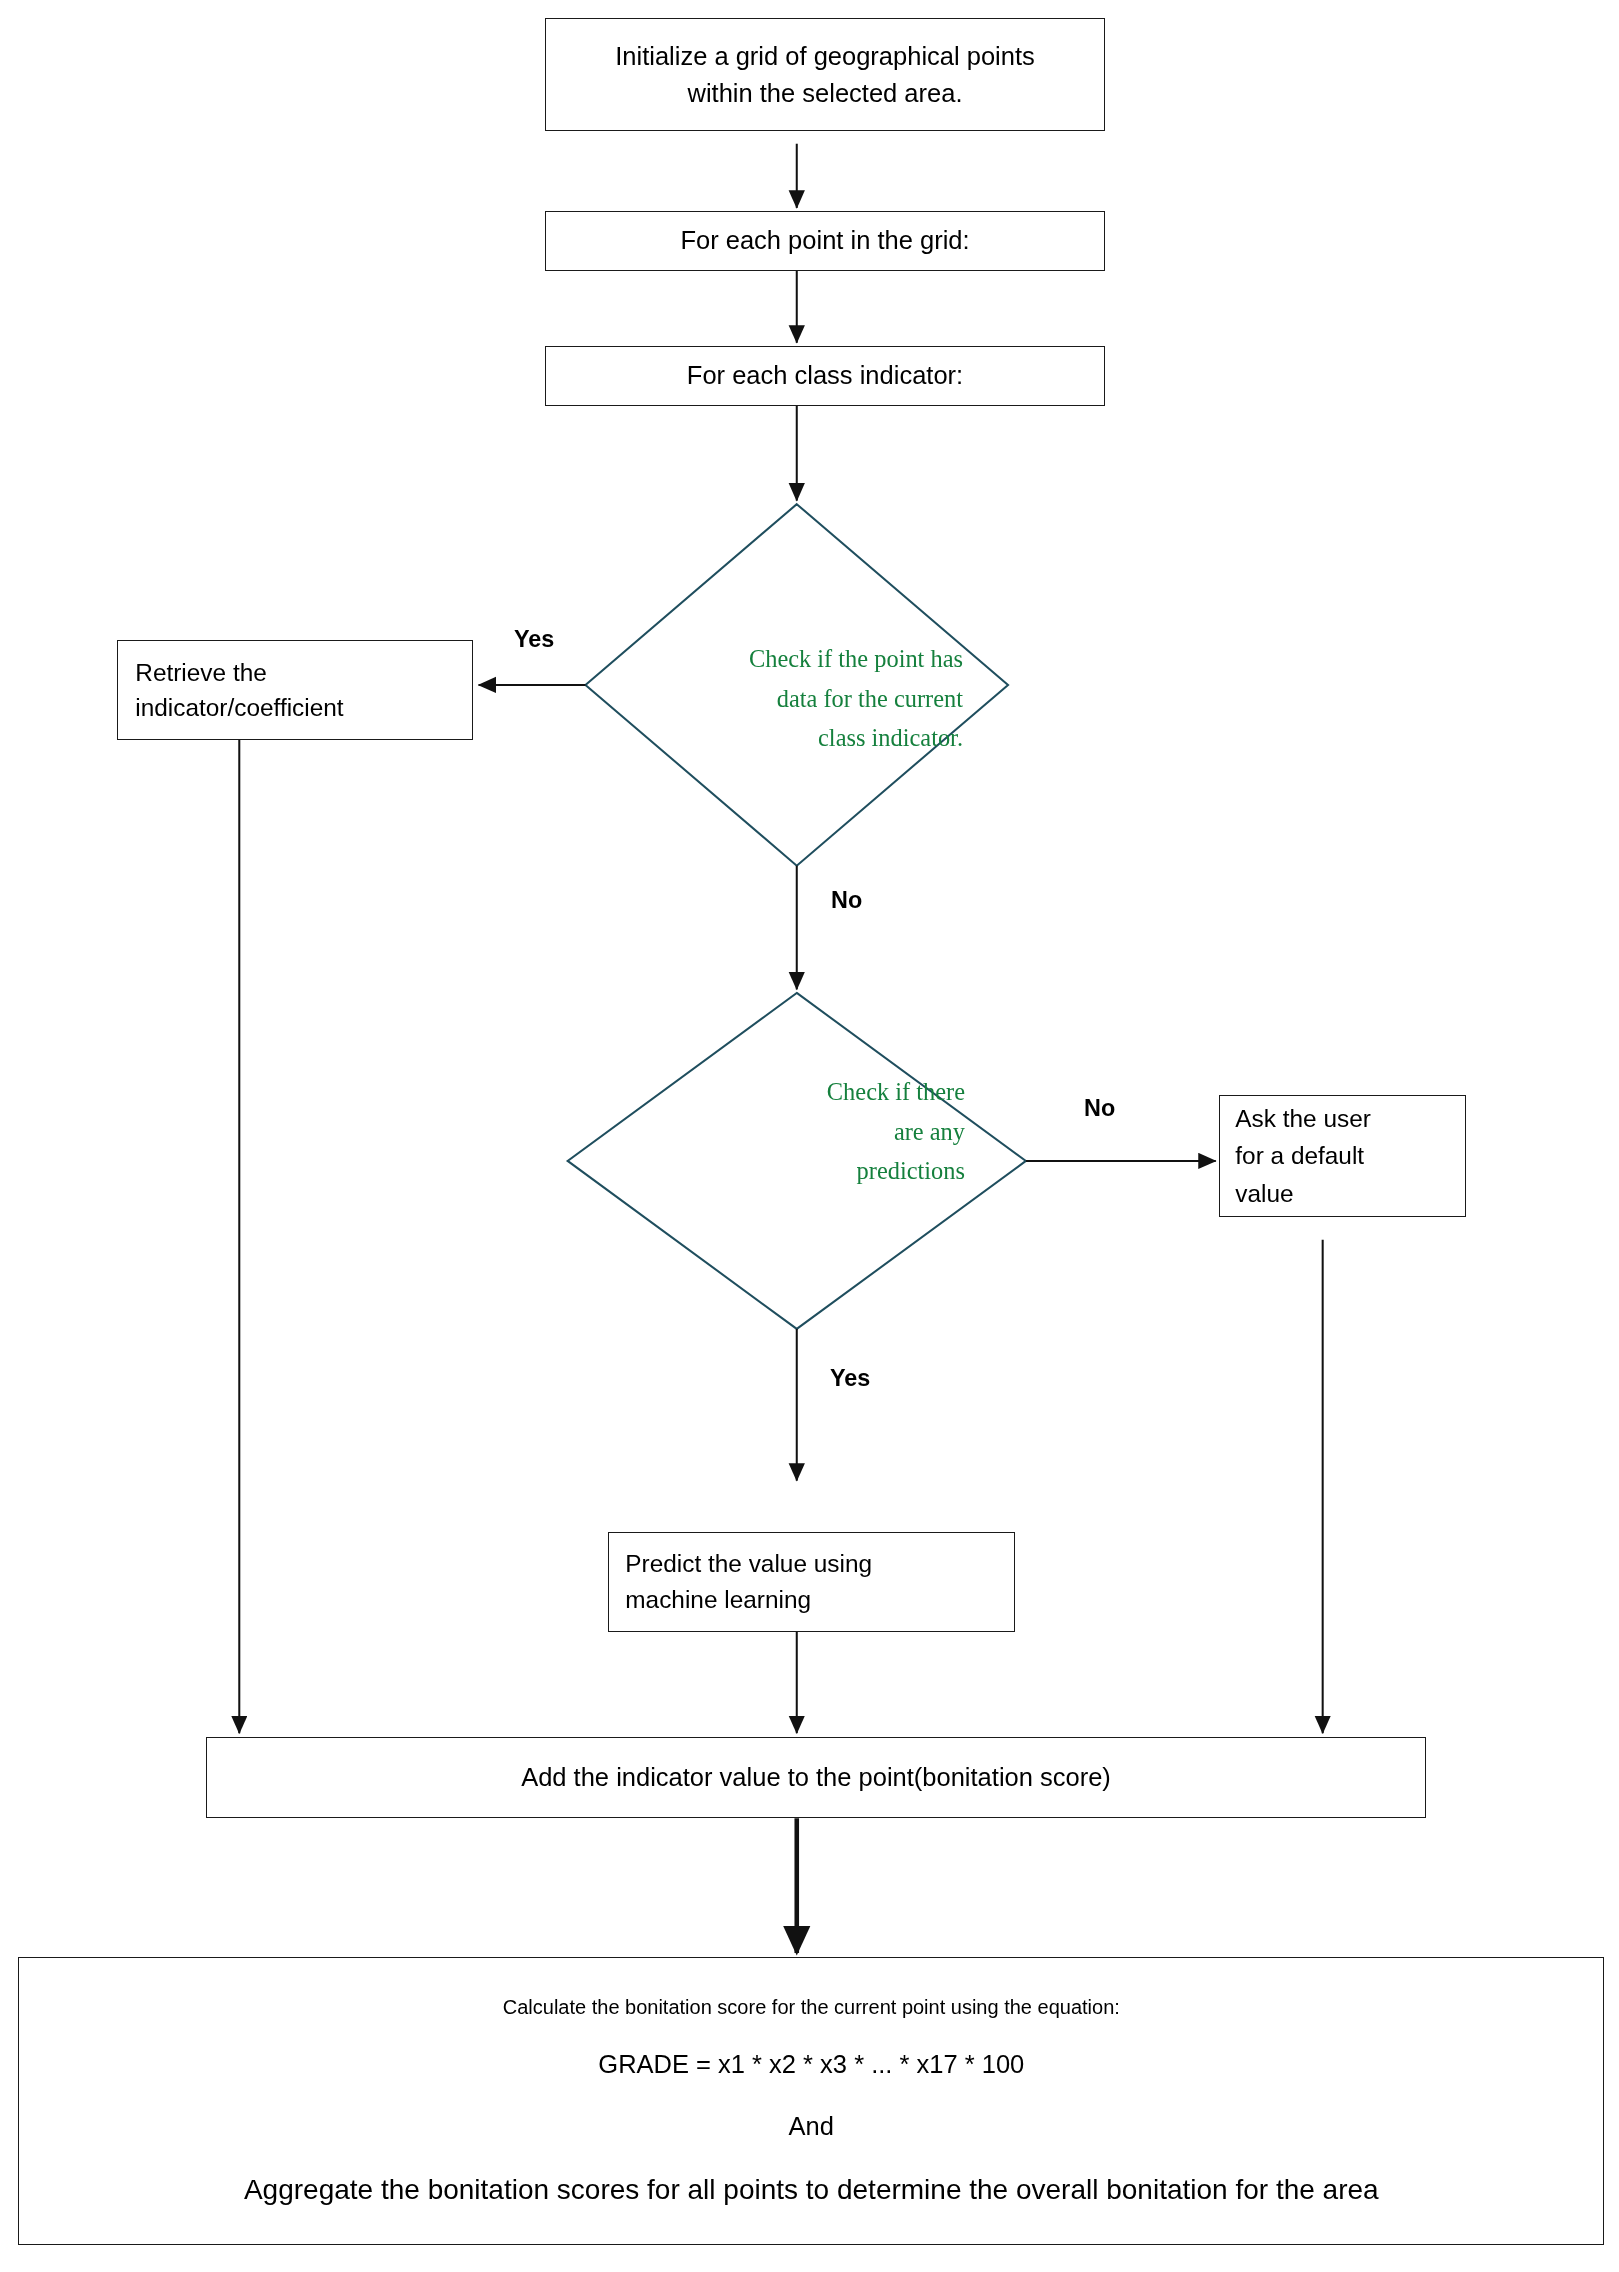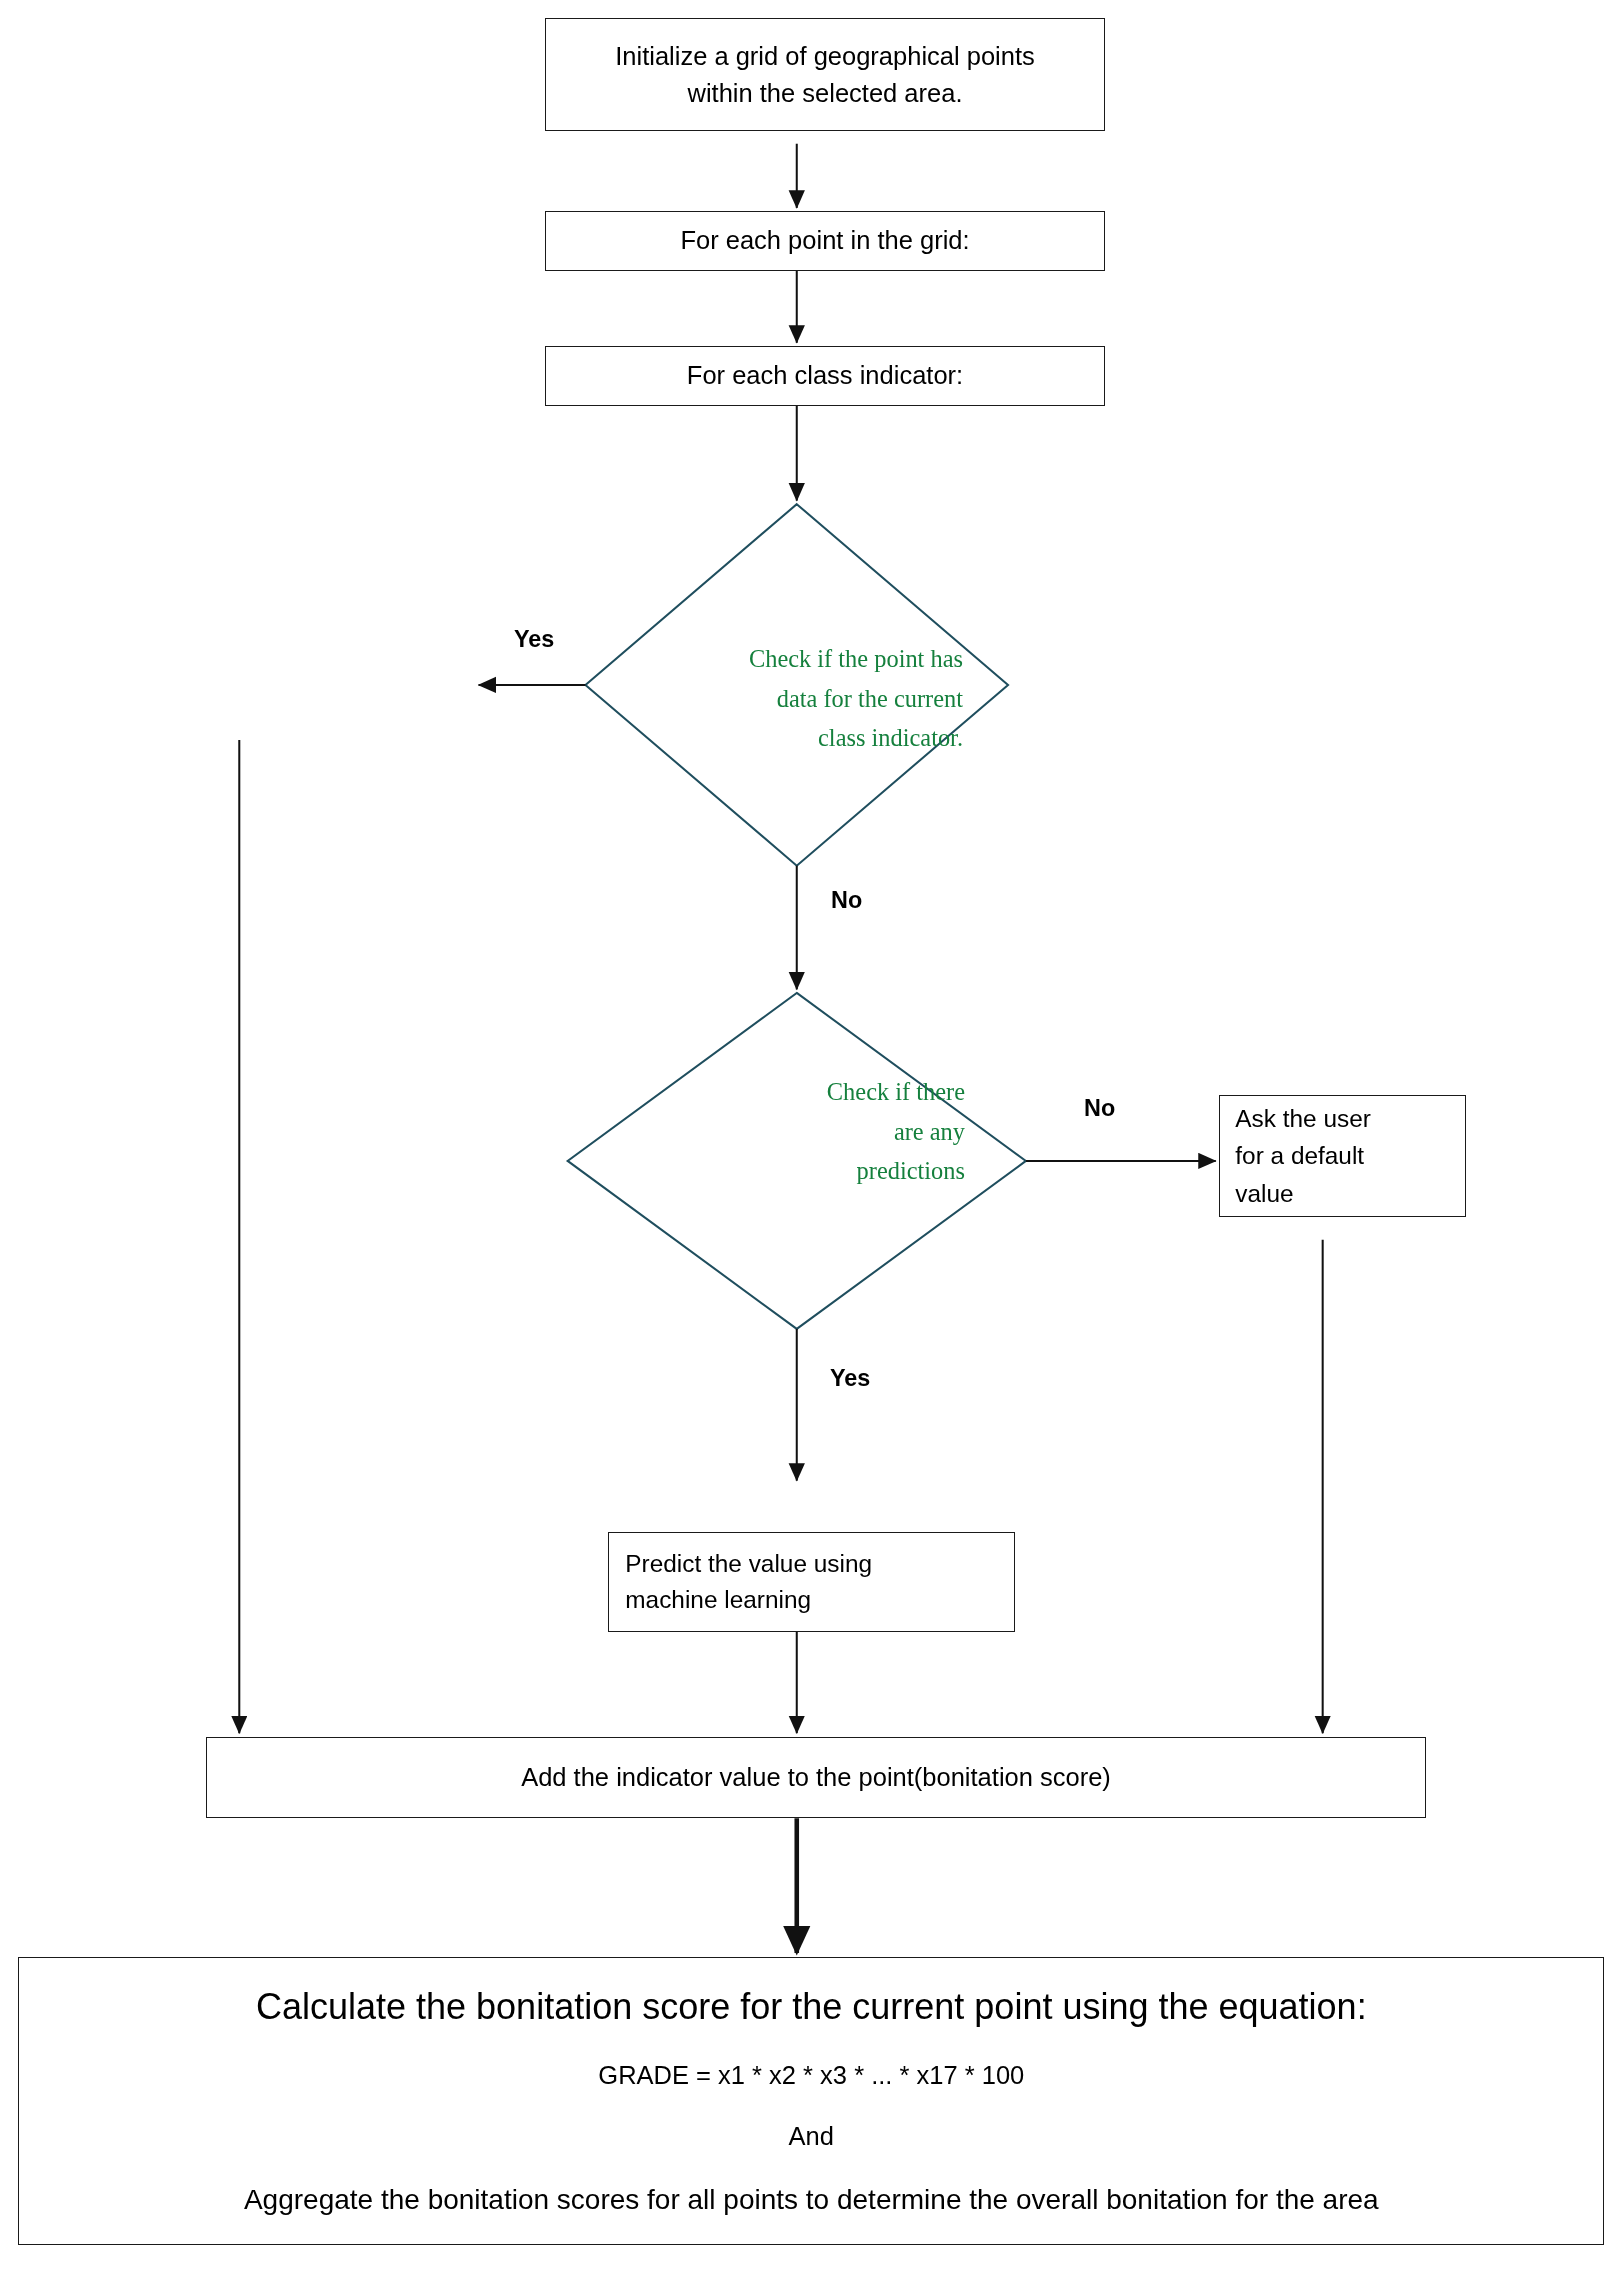--- a/index.html
+++ b/index.html
@@ -88,21 +88,21 @@
     flex-direction:column;
     justify-content:center;
   }
   #node-calculate .calc-line{
     display:block;
     width:100%;
     text-align:center;
     color:#000000;
     font-family:"Liberation Sans", sans-serif;
   }
-  #node-calculate .calc-head{ font-size:36px; margin-bottom:28.5px; }
+  #node-calculate .calc-head{ font-size:20px; margin-bottom:28.5px; }
   #node-calculate .calc-eq{ font-size:25.5px; margin-bottom:28.5px; }
   #node-calculate .calc-and{ font-size:25.5px; margin-bottom:28.5px; }
   #node-calculate .calc-tail{ font-size:28px; }
 
   
   .diamond-label{
     position:absolute;
     color:#15803d;
     font-family:Liberation Serif, serif;
     font-size:24.4px;
@@ -173,20 +173,23 @@
   </div>
 
   <div class="node" id="node-each-point">
     <span class="txt">For each point in the grid:</span>
   </div>
 
   <div class="node" id="node-each-indicator">
     <span class="txt">For each class indicator:</span>
   </div>
 
+  <div class="node" id="node-retrieve">
+    <span class="txt"><span>Retrieve the</span><br><span>indicator/coefficient</span></span>
+  </div>
 
   <div class="node" id="node-ask-user">
     <span class="txt"><span>Ask the user</span><br><span>for a default</span><br><span>value</span></span>
   </div>
 
   <div class="node" id="node-predict">
     <span class="txt"><span>Predict the value using</span><br><span>machine learning</span></span>
   </div>
 
   <div class="node" id="node-add-indicator">

